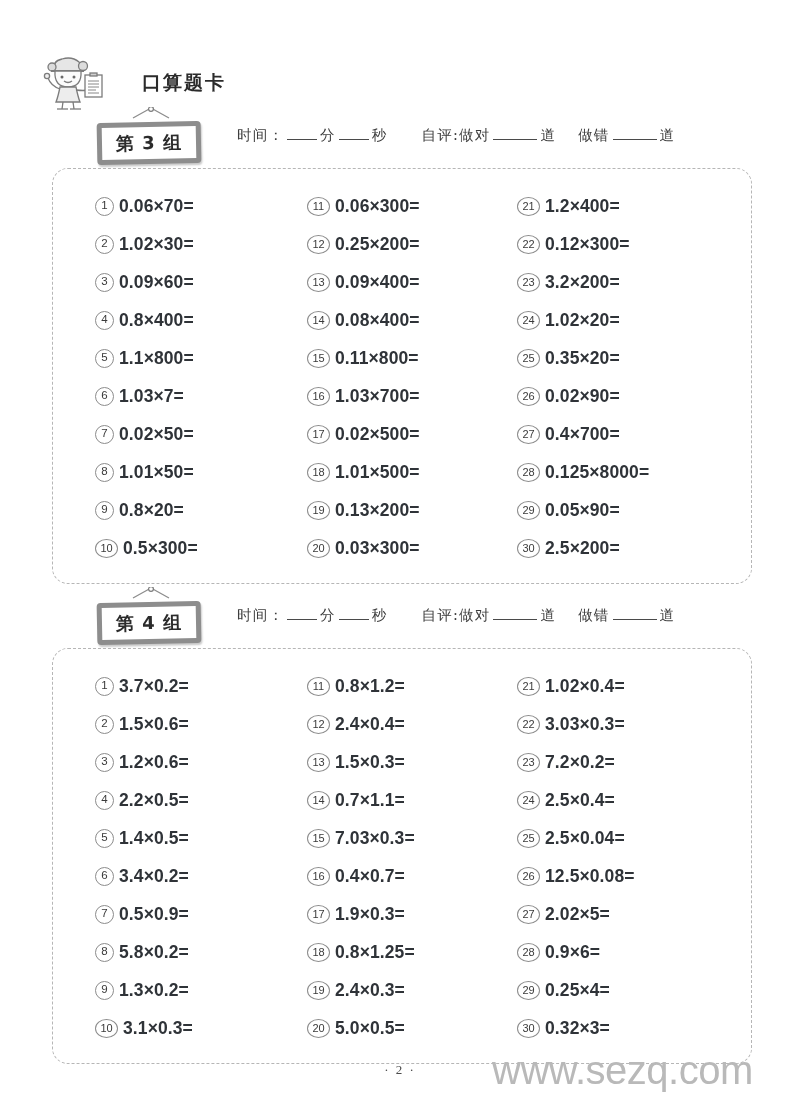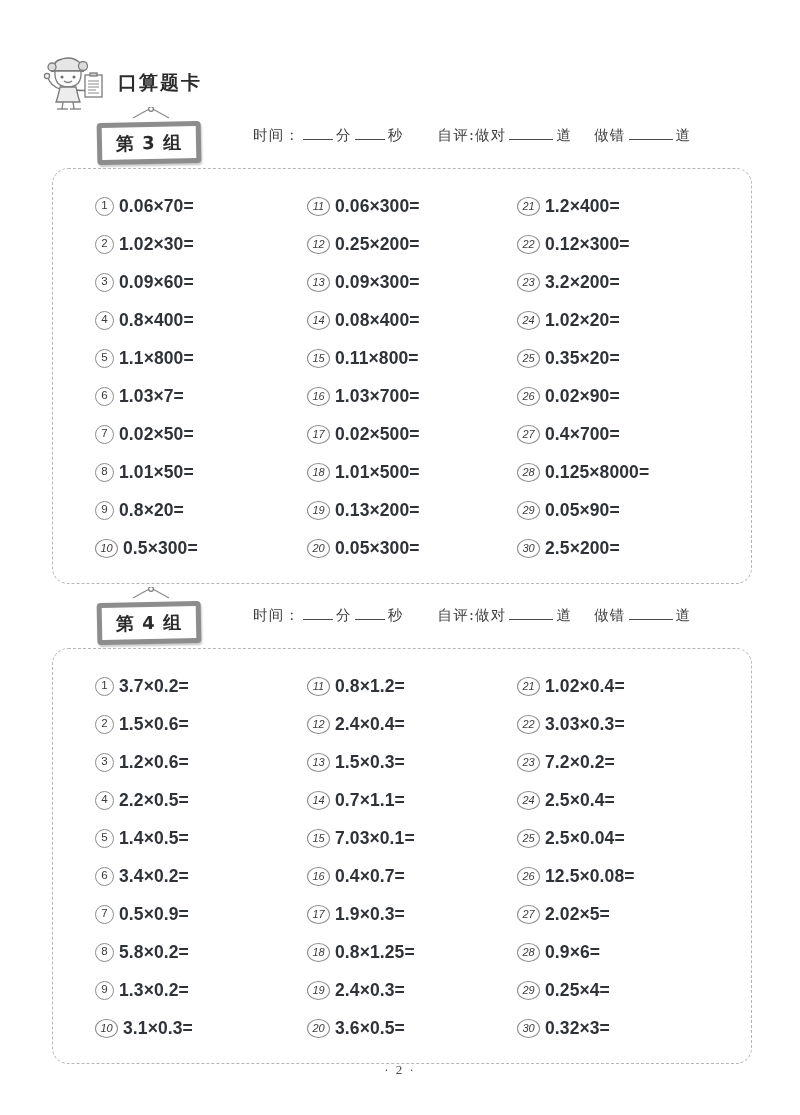--- a/index.html
+++ b/index.html
@@ -22,20 +22,21 @@
 
   
   .masthead {
     position: absolute;
     left: 38px;
     top: 52px;
     width: 400px;
     height: 62px;
     display: flex;
     align-items: center;
+    gap: 24px;
   }
   .mascot {
     width: 66px;
     height: 58px;
     flex: 0 0 auto;
   }
   .masthead-title {
     margin-left: 14px;
     font-family: "DejaVu Sans", sans-serif;
     font-size: 19px;
@@ -104,21 +105,20 @@
     position: absolute;
     left: 185px;
     top: 8px;
     right: 0;
     display: flex;
     align-items: baseline;
     font-family: "DejaVu Serif", "Liberation Serif", serif;
     font-size: 14.5px;
     color: #3d3d3d;
     white-space: nowrap;
-    margin-left: 16px;
   }
   .meta .lbl { letter-spacing: 1.2px; }
   .blank {
     display: inline-block;
     border-bottom: 1.4px solid #4a4a4a;
     margin: 0 3px;
   }
   .blank.w30 { width: 30px; }
   .blank.w42 { width: 44px; }
   .gap-md { display: inline-block; width: 34px; }
@@ -160,21 +160,20 @@
     font-size: 11.5px;
     line-height: 1;
     color: #3a3a3a;
     flex: 0 0 auto;
     box-sizing: border-box;
   }
   .num.wide {
     width: 23px;
     border-radius: 50%/50%;
     font-size: 11px;
-    font-style: italic;
   }
   .expr { letter-spacing: 0.1px; font-weight: bold; }
 
   
   .page-num {
     position: absolute;
     left: 0;
     right: 0;
     top: 1062px;
     text-align: center;
@@ -312,21 +311,21 @@
             <div class="prob">
               <span class="num wide">11</span>
               <span class="expr">0.06×300=</span>
             </div>
             <div class="prob">
               <span class="num wide">12</span>
               <span class="expr">0.25×200=</span>
             </div>
             <div class="prob">
               <span class="num wide">13</span>
-              <span class="expr">0.09×300=</span>
+              <span class="expr">0.09×400=</span>
             </div>
             <div class="prob">
               <span class="num wide">14</span>
               <span class="expr">0.08×400=</span>
             </div>
             <div class="prob">
               <span class="num wide">15</span>
               <span class="expr">0.11×800=</span>
             </div>
             <div class="prob">
@@ -340,21 +339,21 @@
             <div class="prob">
               <span class="num wide">18</span>
               <span class="expr">1.01×500=</span>
             </div>
             <div class="prob">
               <span class="num wide">19</span>
               <span class="expr">0.13×200=</span>
             </div>
             <div class="prob">
               <span class="num wide">20</span>
-              <span class="expr">0.05×300=</span>
+              <span class="expr">0.03×300=</span>
             </div>
           </div>
         <div class="prob-col">
             <div class="prob">
               <span class="num wide">21</span>
               <span class="expr">1.2×400=</span>
             </div>
             <div class="prob">
               <span class="num wide">22</span>
               <span class="expr">0.12×300=</span>
@@ -480,41 +479,41 @@
             <div class="prob">
               <span class="num wide">13</span>
               <span class="expr">1.5×0.3=</span>
             </div>
             <div class="prob">
               <span class="num wide">14</span>
               <span class="expr">0.7×1.1=</span>
             </div>
             <div class="prob">
               <span class="num wide">15</span>
-              <span class="expr">7.03×0.1=</span>
+              <span class="expr">7.03×0.3=</span>
             </div>
             <div class="prob">
               <span class="num wide">16</span>
               <span class="expr">0.4×0.7=</span>
             </div>
             <div class="prob">
               <span class="num wide">17</span>
               <span class="expr">1.9×0.3=</span>
             </div>
             <div class="prob">
               <span class="num wide">18</span>
               <span class="expr">0.8×1.25=</span>
             </div>
             <div class="prob">
               <span class="num wide">19</span>
               <span class="expr">2.4×0.3=</span>
             </div>
             <div class="prob">
               <span class="num wide">20</span>
-              <span class="expr">3.6×0.5=</span>
+              <span class="expr">5.0×0.5=</span>
             </div>
           </div>
         <div class="prob-col">
             <div class="prob">
               <span class="num wide">21</span>
               <span class="expr">1.02×0.4=</span>
             </div>
             <div class="prob">
               <span class="num wide">22</span>
               <span class="expr">3.03×0.3=</span>
@@ -550,13 +549,14 @@
             <div class="prob">
               <span class="num wide">30</span>
               <span class="expr">0.32×3=</span>
             </div>
           </div>
       </div>
     </div>
   </div>
 
   <div class="page-num">· 2 ·</div>
+  <div class="watermark">www.sezq.com</div>
 </div>
 
 </body></html>

